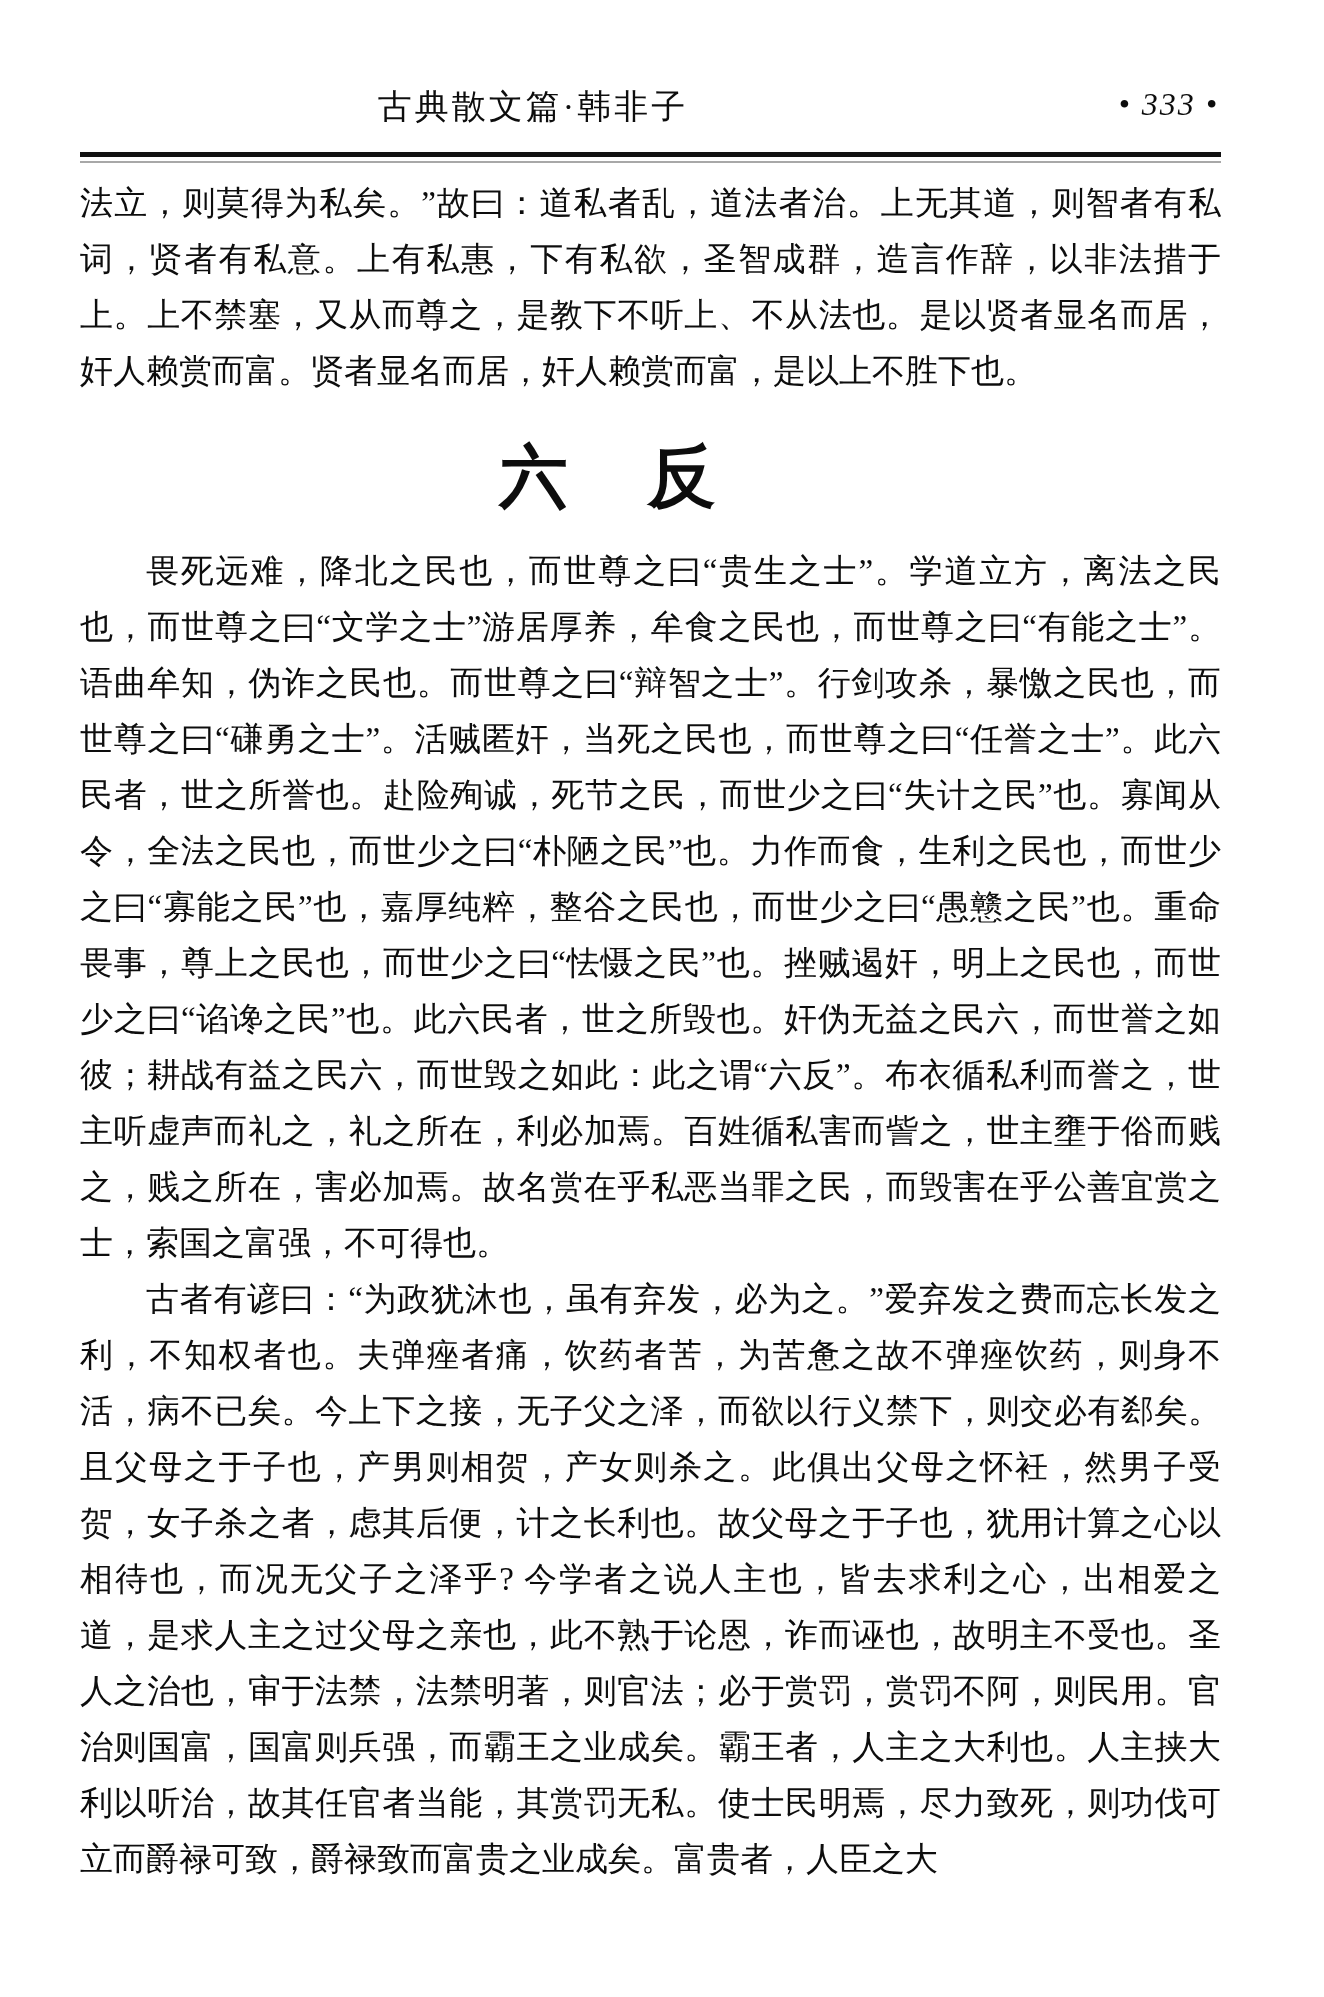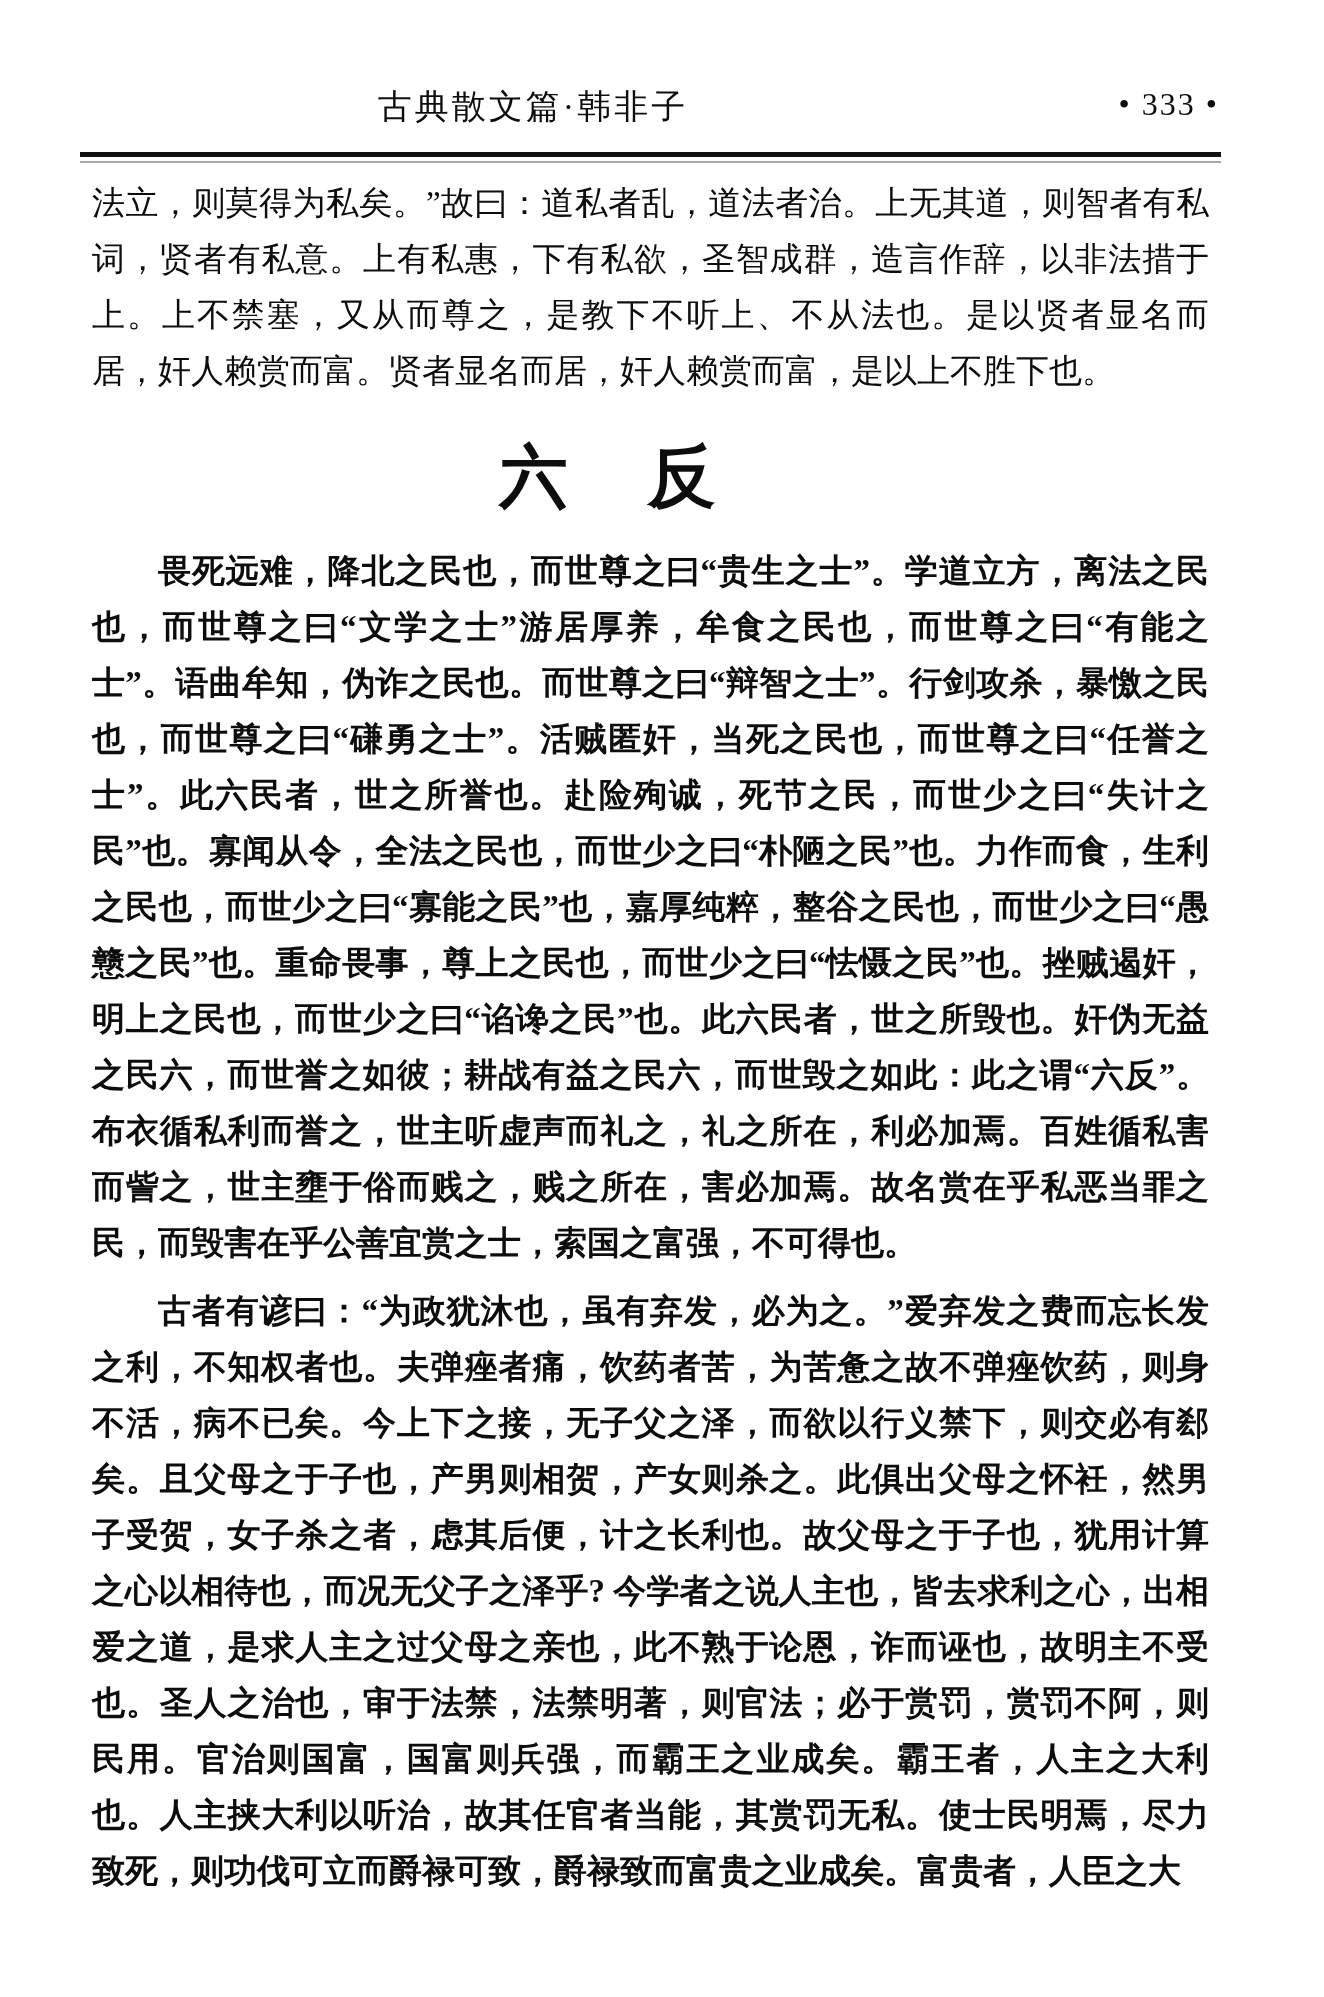--- a/index.html
+++ b/index.html
@@ -30,39 +30,39 @@
     letter-spacing: 3px;
     white-space: nowrap;
   }
   .page-number {
     position: absolute;
     right: 2px;
     top: 2px;
     font-size: 32px;
     letter-spacing: 2px;
     white-space: nowrap;
+    font-style: italic;
   }
   .header-rule {
     margin-top: 16px;
     height: 4px;
     border-top: 5px solid #111111;
     border-bottom: 2px solid #a8a8a8;
   }
   .body-text {
     margin-top: 12px;
     font-size: 33px;
     line-height: 56px;
     text-align: justify;
   }
   .body-text p {
-    margin: 12px;
+    margin: 0;
   }
   p.indent {
     text-indent: 2em;
-    font-weight: bold;
   }
   .section-title {
     font-family: "Liberation Sans", "DejaVu Sans", sans-serif;
     font-weight: 700;
     font-size: 68px;
     line-height: 70px;
     text-align: center;
     letter-spacing: 6px;
     margin: 42px 80px 32px 0;
     text-indent: 0;

